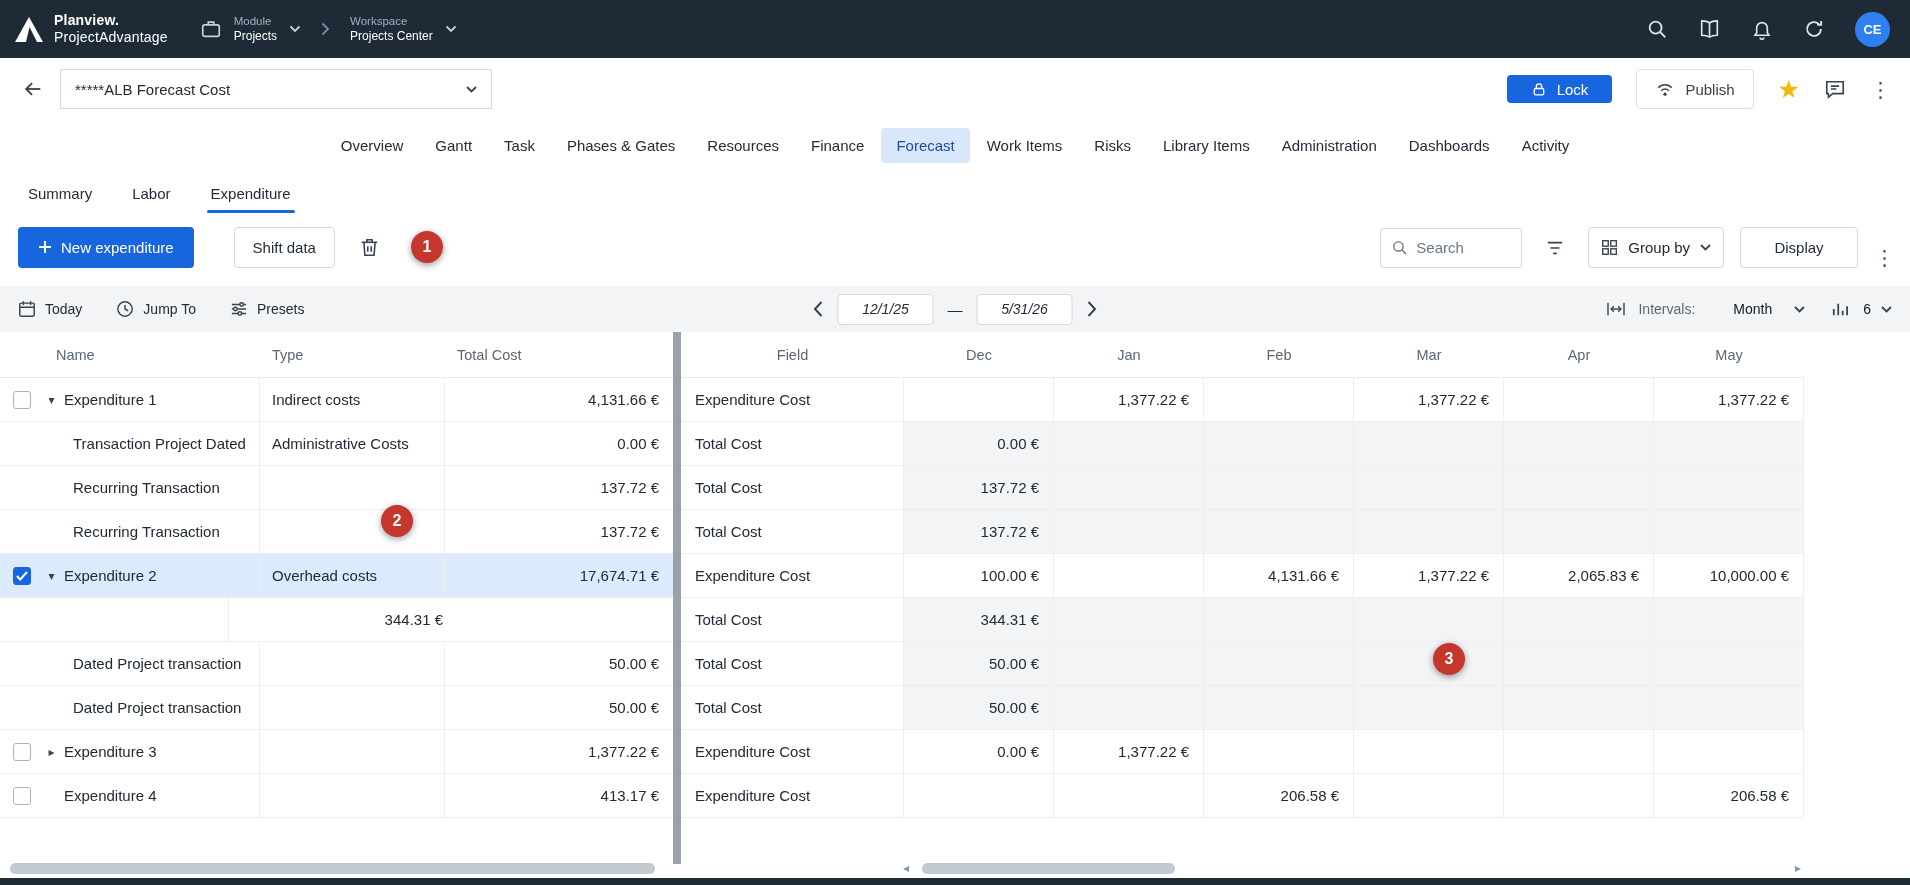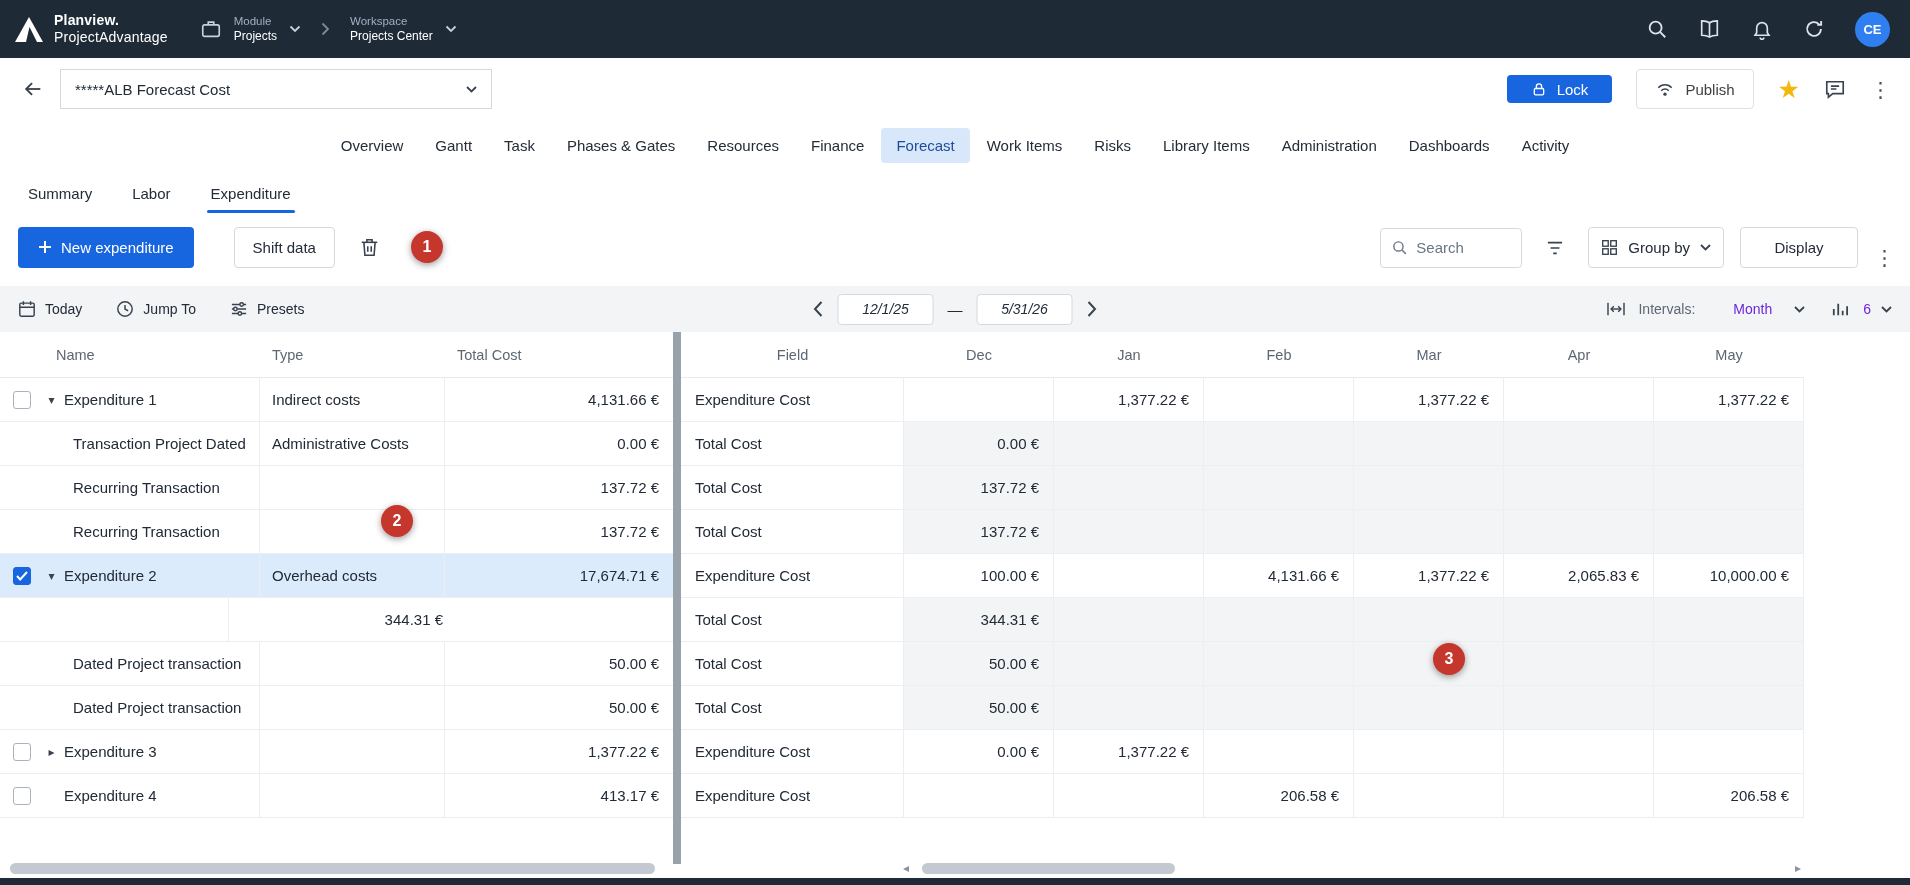--- a/index.html
+++ b/index.html
@@ -55,21 +55,21 @@
   .btn-display { width:118px; }
 
   
   .datebar { height:46px; margin-top:8px; background:#f3f4f6; display:flex; align-items:center; padding:0 18px; position:relative; }
   .db-left { display:flex; align-items:center; gap:34px; }
   .tool-link { display:flex; align-items:center; gap:9px; font-size:14px; color:#232c38; cursor:pointer; background:none; border:none; font-family:inherit; }
   .date-center { position:absolute; left:50%; transform:translateX(-50%); display:flex; align-items:center; gap:14px; }
   .date-input { width:96px; height:31px; background:#fff; border:1px solid #d4d9e0; border-radius:4px; text-align:center; font-size:14px; font-family:inherit; font-style:italic; color:#232c38; }
   .db-right { margin-left:auto; display:flex; align-items:center; }
   .db-label { color:#5c6773; font-size:14px; margin-left:12px; }
-  .db-value { font-size:14px; color:#6d28d9; margin-left:38px; }
+  .db-value { font-size:14px; color:#0f172a; margin-left:38px; }
   .m-l10 { margin-left:10px; } .m-l14 { margin-left:14px; } .m-l22 { margin-left:22px; } .m-l26 { margin-left:26px; }
 
   
   .grid-zone { position:relative; }
   .grid { display:flex; height:532px; }
   .left-panel { width:673px; flex:none; background:#fff; }
   .splitter { width:8px; flex:none; background:#99a1aa; cursor:col-resize; }
   .right-panel { width:1123px; flex:none; background:#fff; }
 
   .hrow { display:flex; height:46px; align-items:center; border-bottom:1px solid #e7eaee; color:#5c6773; font-size:14.5px; }

